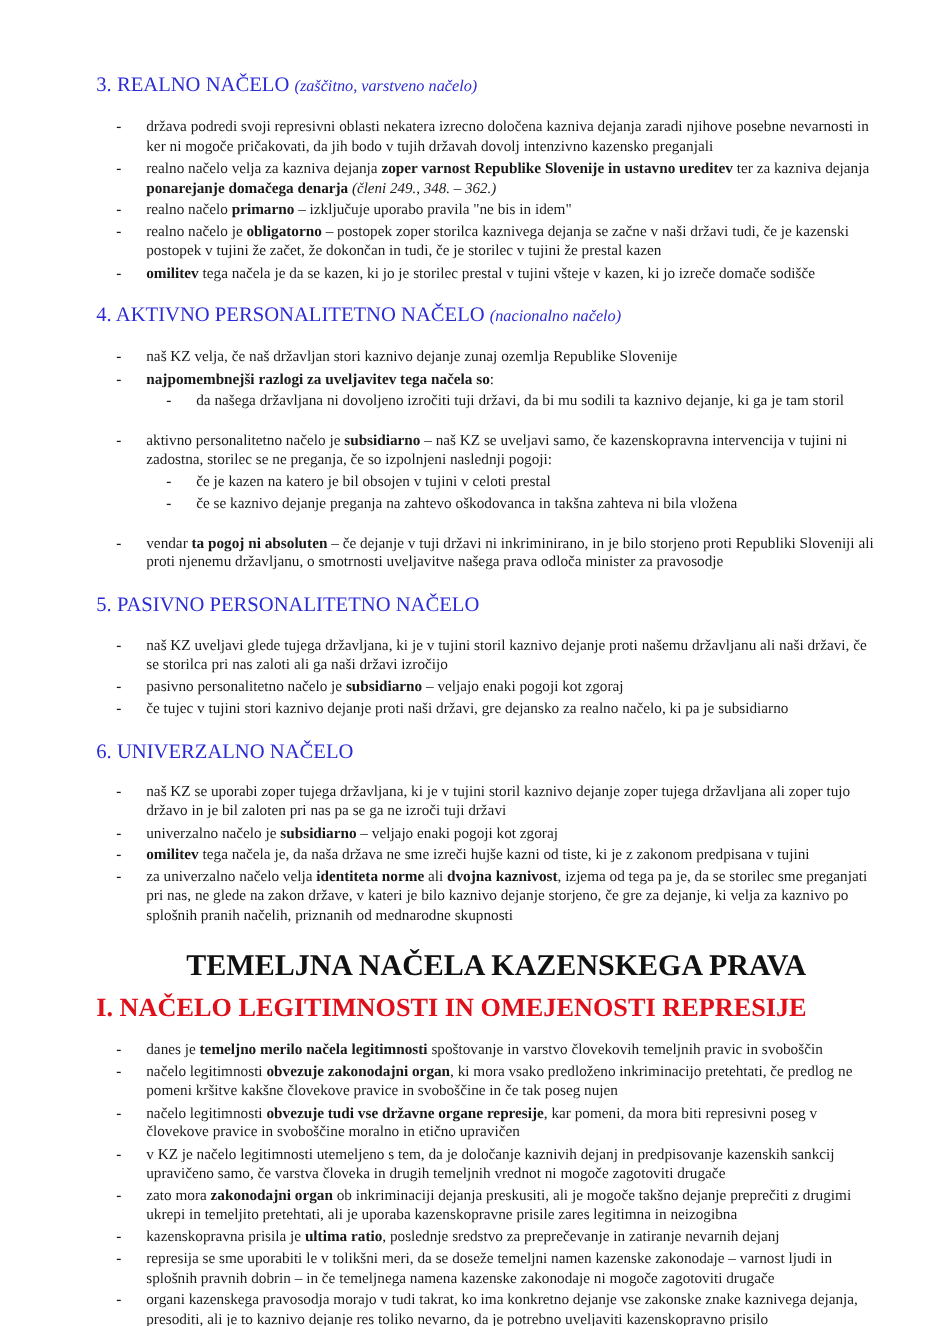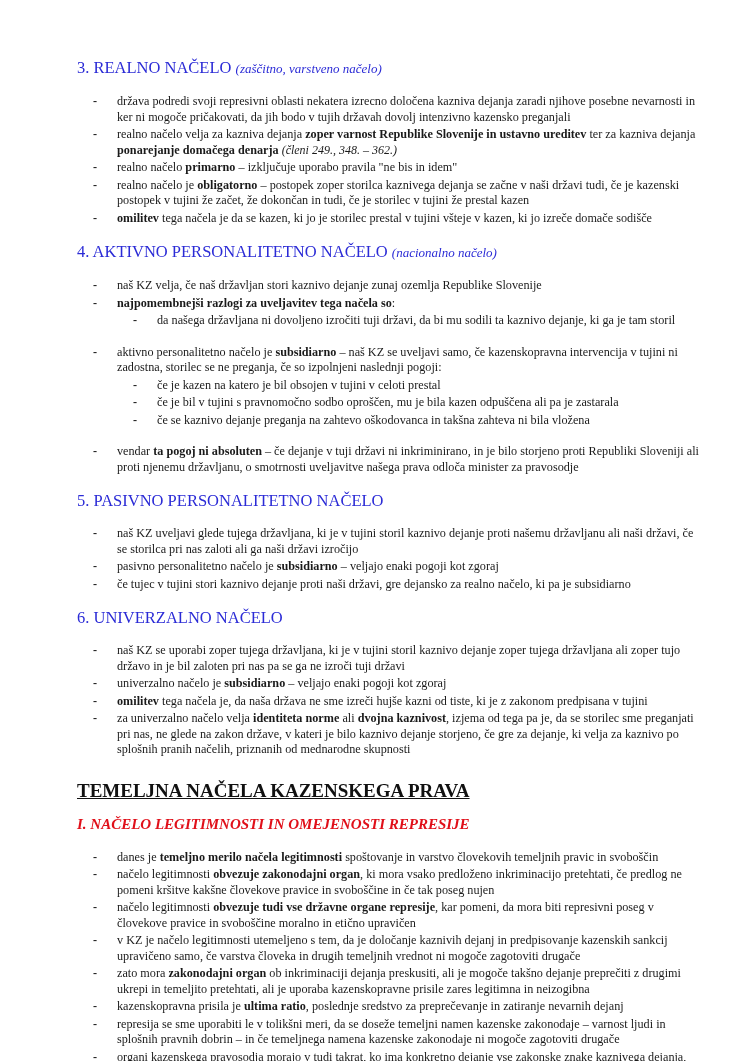--- a/index.html
+++ b/index.html
@@ -17,25 +17,25 @@
   ul.items { list-style: none; margin: 16px; padding: 0; }
   ul.items > li { position: relative; padding-left: 24px; margin: 0 0 2px 0; }
   ul.items > li::before {
     content: "-"; position: absolute; left: 0; top: 0; font-weight: bold;
   }
   ul.items ul.items { margin-top: 2px; }
   ul.items ul.items > li { padding-left: 24px; }
   .ref { font-style: italic; font-size: 12px; }
   b { font-weight: bold; }
   .main-title {
-    text-align: left; font-weight: bold; font-size: 19px; line-height: 22px;
-    margin: 22px 0 12px 0; color: #111; text-decoration: underline;
+    text-align: center; font-weight: bold; font-size: 24px; line-height: 22px;
+    margin: 22px 0 12px 0; color: #111;
   }
   .h-red {
-    color: #e0101a; font-style: italic; font-weight: bold; font-size: 15px;
+    color: #e0101a; font-weight: bold; font-size: 21px;
     line-height: 20px; margin: 0 0 1px 0;
   }
 </style>
 </head>
 <body>
 
 <div class="page">
   <div id="sections">
       <div>
         <h2 class="h-blue"><span>3. REALNO NAČELO</span> <span class="sub">(zaščitno, varstveno načelo)</span></h2>
@@ -49,21 +49,20 @@
       </div>
       <div>
         <h2 class="h-blue"><span>4. AKTIVNO PERSONALITETNO NAČELO</span> <span class="sub">(nacionalno načelo)</span></h2>
         <ul class="items">
           <li><span>naš KZ velja, če naš državljan stori kaznivo dejanje zunaj ozemlja Republike Slovenije</span></li>
           <li><b>najpomembnejši razlogi za uveljavitev tega načela so</b><span>:</span><ul class="items">
               <li><span>da našega državljana ni dovoljeno izročiti tuji državi, da bi mu sodili ta kaznivo dejanje, ki ga je tam storil</span></li>
             </ul></li>
           <li><span>aktivno personalitetno načelo je </span><b>subsidiarno</b><span> – naš KZ se uveljavi samo, če kazenskopravna intervencija v tujini ni zadostna, storilec se ne preganja, če so izpolnjeni naslednji pogoji:</span><ul class="items">
               <li><span>če je kazen na katero je bil obsojen v tujini v celoti prestal</span></li>
-              <li><span>če je bil v tujini s pravnomočno sodbo oproščen, mu je bila kazen odpuščena ali pa je zastarala</span></li>
               <li><span>če se kaznivo dejanje preganja na zahtevo oškodovanca in takšna zahteva ni bila vložena</span></li>
             </ul></li>
           <li><span>vendar </span><b>ta pogoj ni absoluten</b><span> – če dejanje v tuji državi ni inkriminirano, in je bilo storjeno proti Republiki Sloveniji ali proti njenemu državljanu, o smotrnosti uveljavitve našega prava odloča minister za pravosodje</span></li>
         </ul>
       </div>
       <div>
         <h2 class="h-blue"><span>5. PASIVNO PERSONALITETNO NAČELO</span></h2>
         <ul class="items">
           <li><span>naš KZ uveljavi glede tujega državljana, ki je v tujini storil kaznivo dejanje proti našemu državljanu ali naši državi, če se storilca pri nas zaloti ali ga naši državi izročijo</span></li>
           <li><span>pasivno personalitetno načelo je </span><b>subsidiarno</b><span> – veljajo enaki pogoji kot zgoraj</span></li>

